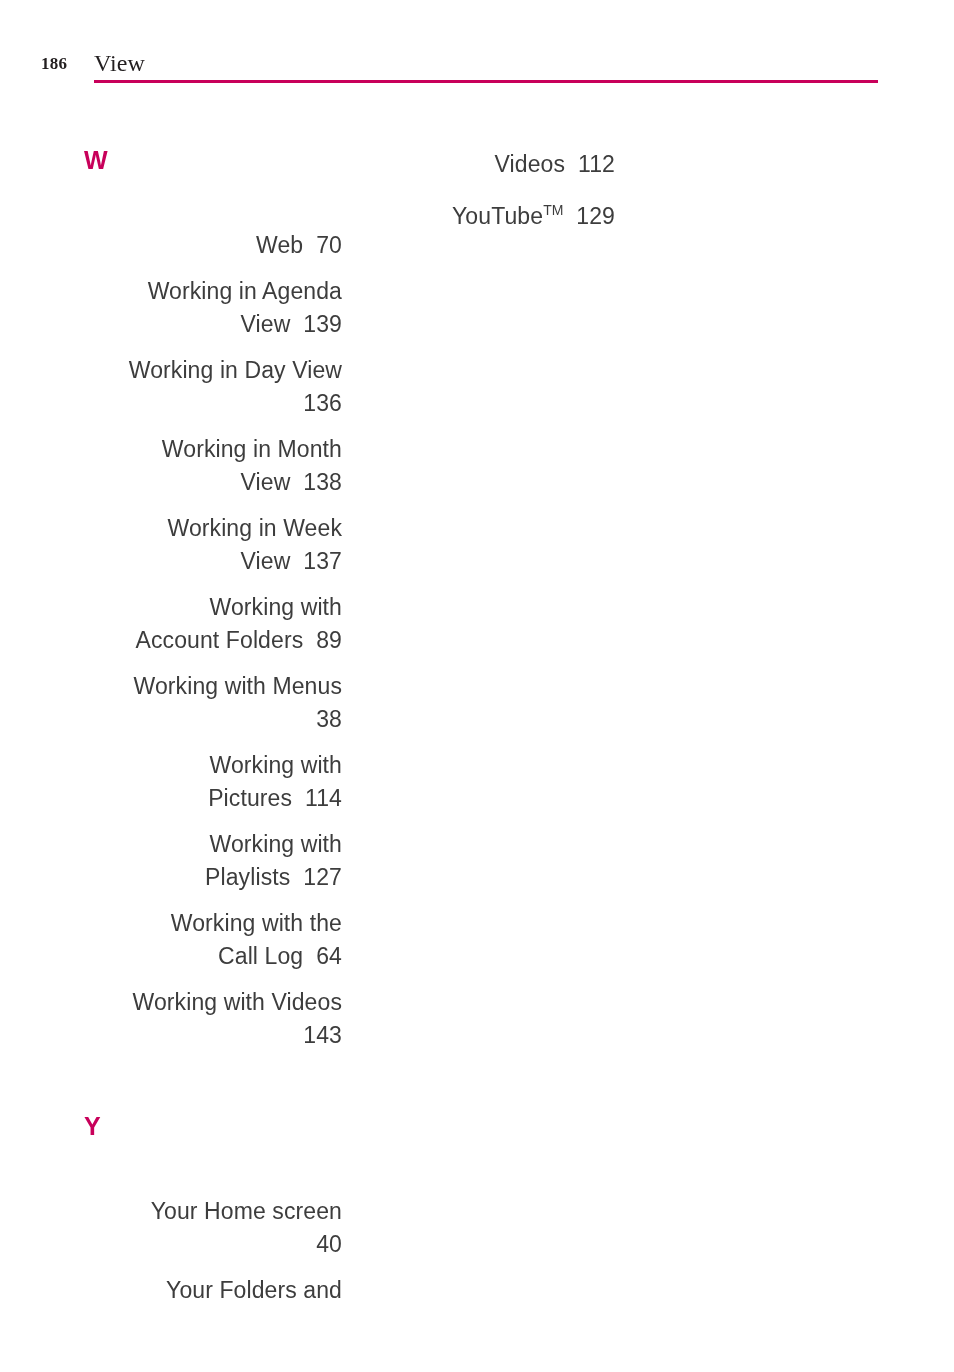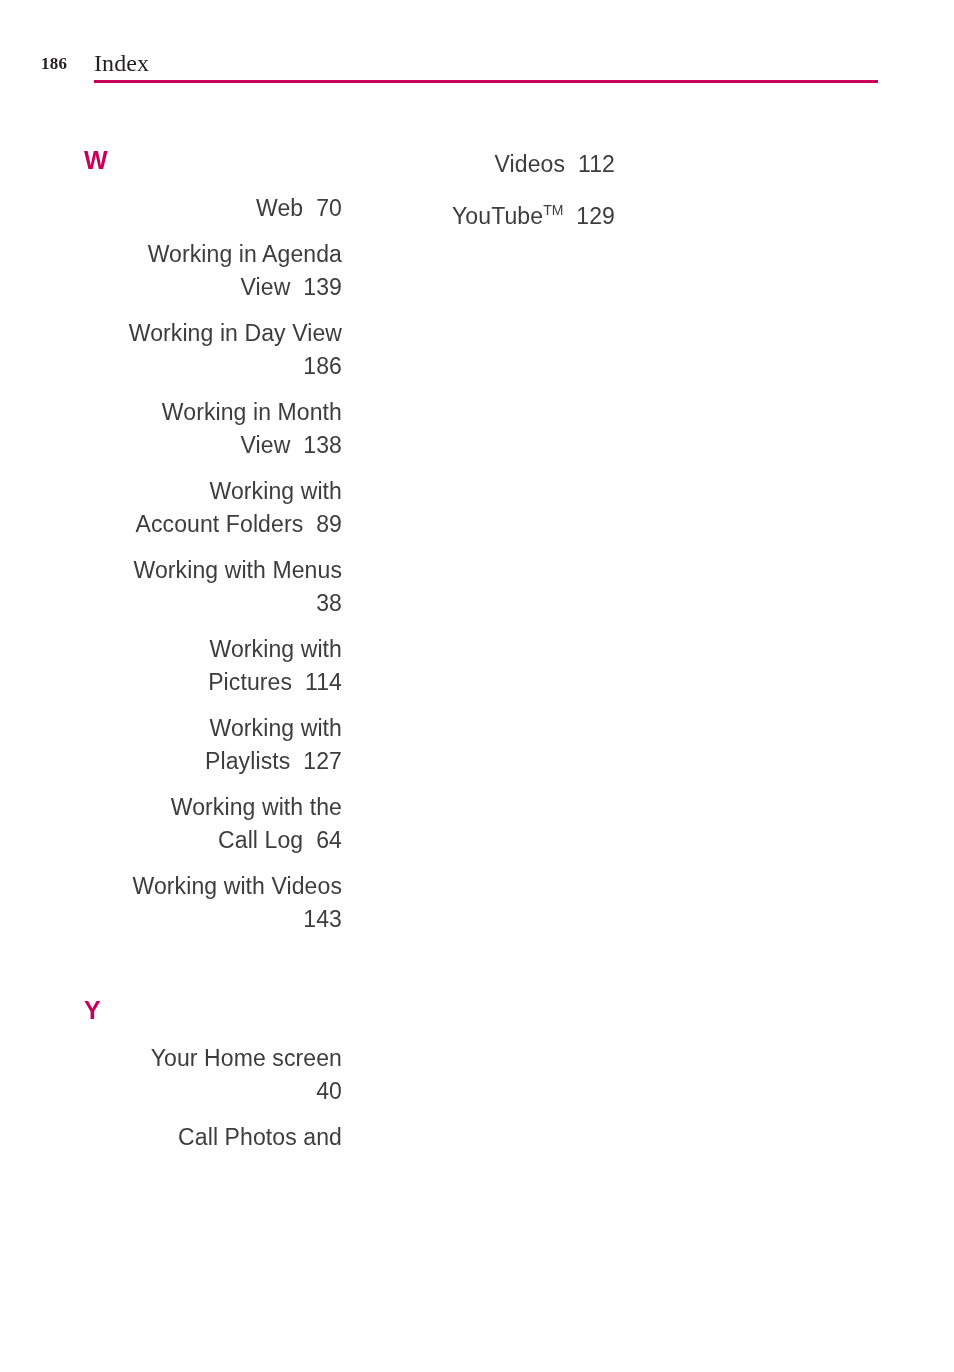--- a/index.html
+++ b/index.html
@@ -79,21 +79,21 @@
   }
   .letter-heading.first { margin-top: 58px; }
   .letter-heading.later { margin-top: 62px; }
 
   .entry-list {
     list-style: none;
     margin: 0;
     padding: 0;
     text-align: right;
   }
-  .entry-list.after-heading { margin-top: 19px; }
+  .entry-list.after-heading { margin-top: 56px; }
   .entry-list.no-heading { margin-top: 58px; }
 
   .entry {
     font-size: 23px;
     line-height: 33px;
     color: #3d3d3d;
     margin-bottom: 13px;
     letter-spacing: 0.1px;
     white-space: pre-wrap;
   }
@@ -103,58 +103,60 @@
     font-size: 14px;
     vertical-align: 9px;
     letter-spacing: 0;
   }
 </style>
 </head>
 <body>
 
 <div class="page-header">
   <div class="folio">186</div>
-  <div class="header-title">Index</div>
+  <div class="header-title">View</div>
   <div class="header-rule"></div>
 </div>
 
 <div class="index-body">
 
   <div class="column column-left">
 
     <div class="letter-heading first">W</div>
 
     <ul class="entry-list after-heading">
       <li class="entry">Web  70</li>
       <li class="entry">Working in Agenda
 View  139</li>
       <li class="entry">Working in Day View
-186</li>
+136</li>
       <li class="entry">Working in Month
 View  138</li>
+      <li class="entry">Working in Week
+View  137</li>
       <li class="entry">Working with
 Account Folders  89</li>
       <li class="entry">Working with Menus
 38</li>
       <li class="entry">Working with
 Pictures  114</li>
       <li class="entry">Working with
 Playlists  127</li>
       <li class="entry">Working with the
 Call Log  64</li>
       <li class="entry">Working with Videos
 143</li>
     </ul>
 
     <div class="letter-heading later">Y</div>
 
     <ul class="entry-list after-heading">
       <li class="entry">Your Home screen
 40</li>
-      <li class="entry">Call Photos and</li>
+      <li class="entry">Your Folders and</li>
     </ul>
 
   </div>
 
   <div class="column column-right">
 
     <ul class="entry-list no-heading">
       <li class="entry">Videos  112</li>
       <li class="entry"><span>YouTube</span><span class="tm">TM</span><span>  129</span></li>
     </ul>

